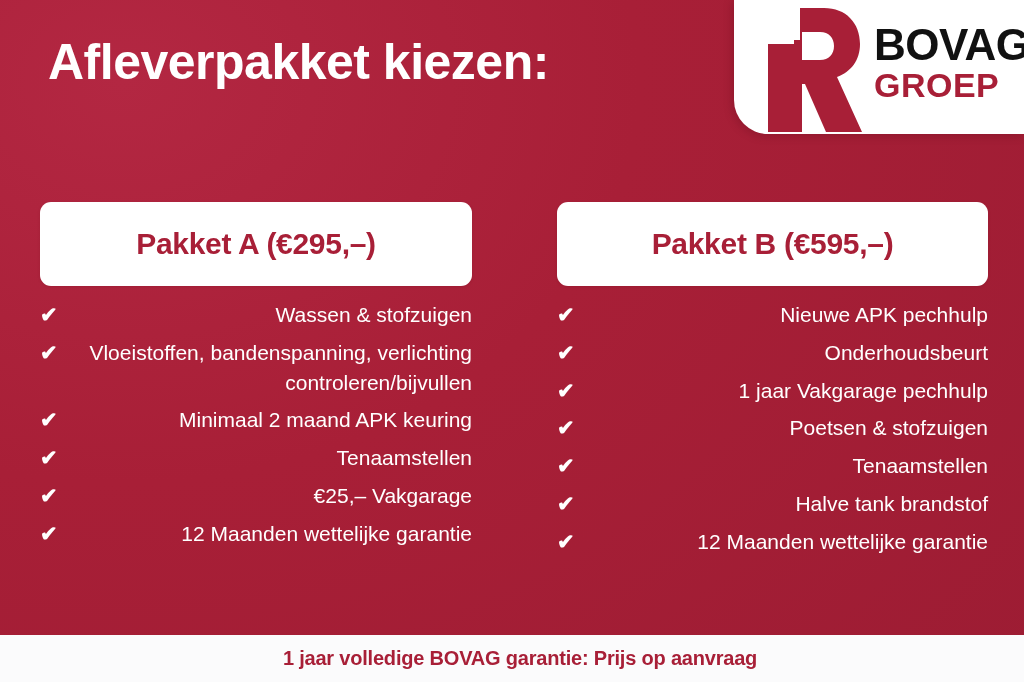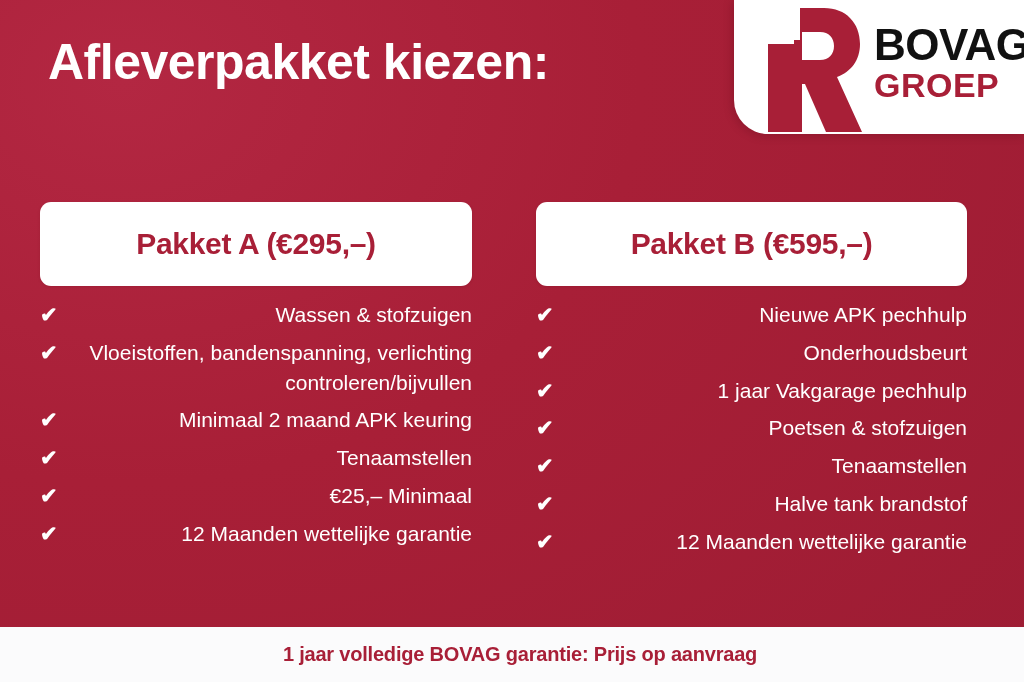--- a/index.html
+++ b/index.html
@@ -74,21 +74,21 @@
   .columns {
     position:absolute;
     left:0; top:202px;
     width:1024px;
   }
   .col {
     position:absolute;
     top:0;
   }
   .col-a { left:40px; width:432px; }
-  .col-b { left:536px; width:431px; }
+  .col-b { left:557px; width:431px; }
 
   .card-head {
     height:84px;
     background:#ffffff;
     display:flex;
     align-items:center;
     justify-content:center;
     box-shadow:0 1px 3px rgba(80,8,22,0.15);
     border-radius:11px;
   }
@@ -123,21 +123,21 @@
   .feature-text {
     flex:1 1 auto;
     color:#ffffff;
     text-align:right;
   }
 
   
   .footer-banner {
     position:absolute;
     left:0; bottom:0;
-    width:1024px; height:55px;
+    width:1024px; height:47px;
     background:#fbfbfc;
     display:flex;
     align-items:center;
     justify-content:center;
     padding-left:16px;
   }
   .footer-text {
     font-size:20px;
     font-weight:bold;
     color:#a81f37;
@@ -187,21 +187,21 @@
         <li class="feature-item">
           <span class="check-icon">✔</span>
           <span class="feature-text">Minimaal 2 maand APK keuring</span>
         </li>
         <li class="feature-item">
           <span class="check-icon">✔</span>
           <span class="feature-text">Tenaamstellen</span>
         </li>
         <li class="feature-item">
           <span class="check-icon">✔</span>
-          <span class="feature-text">€25,– Minimaal</span>
+          <span class="feature-text">€25,– Vakgarage</span>
         </li>
         <li class="feature-item">
           <span class="check-icon">✔</span>
           <span class="feature-text">12 Maanden wettelijke garantie</span>
         </li>
       </ul>
     </div>
 
     <div class="col col-b">
       <div class="card-head">

